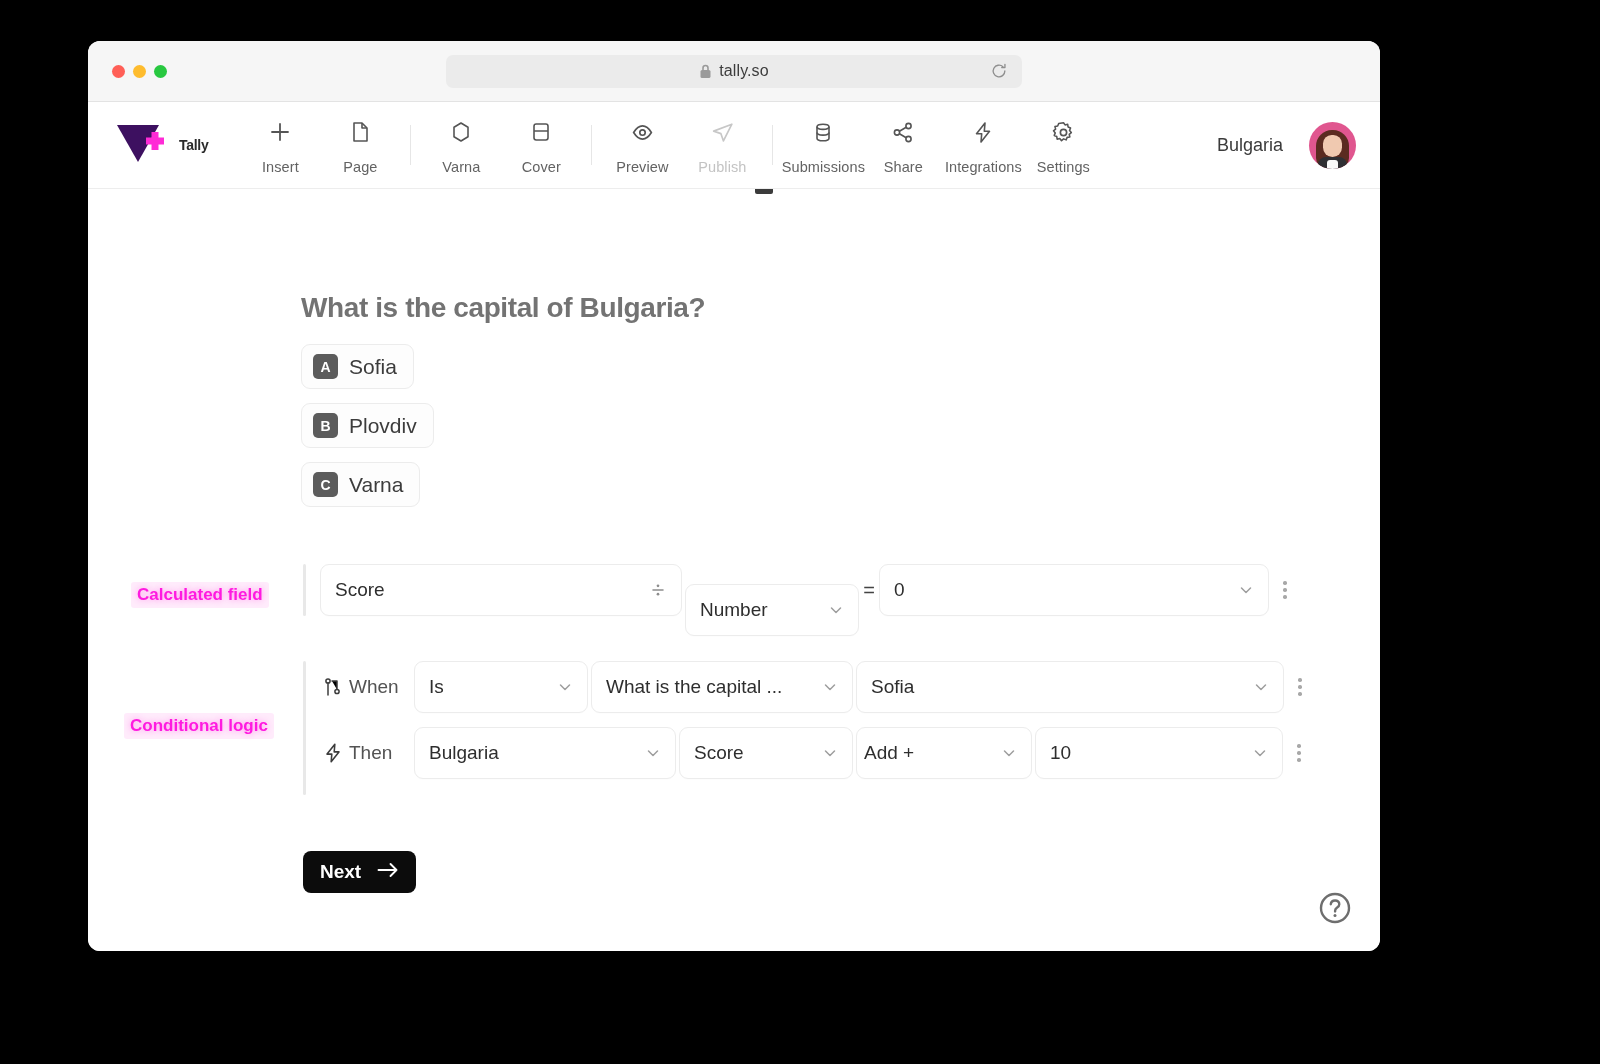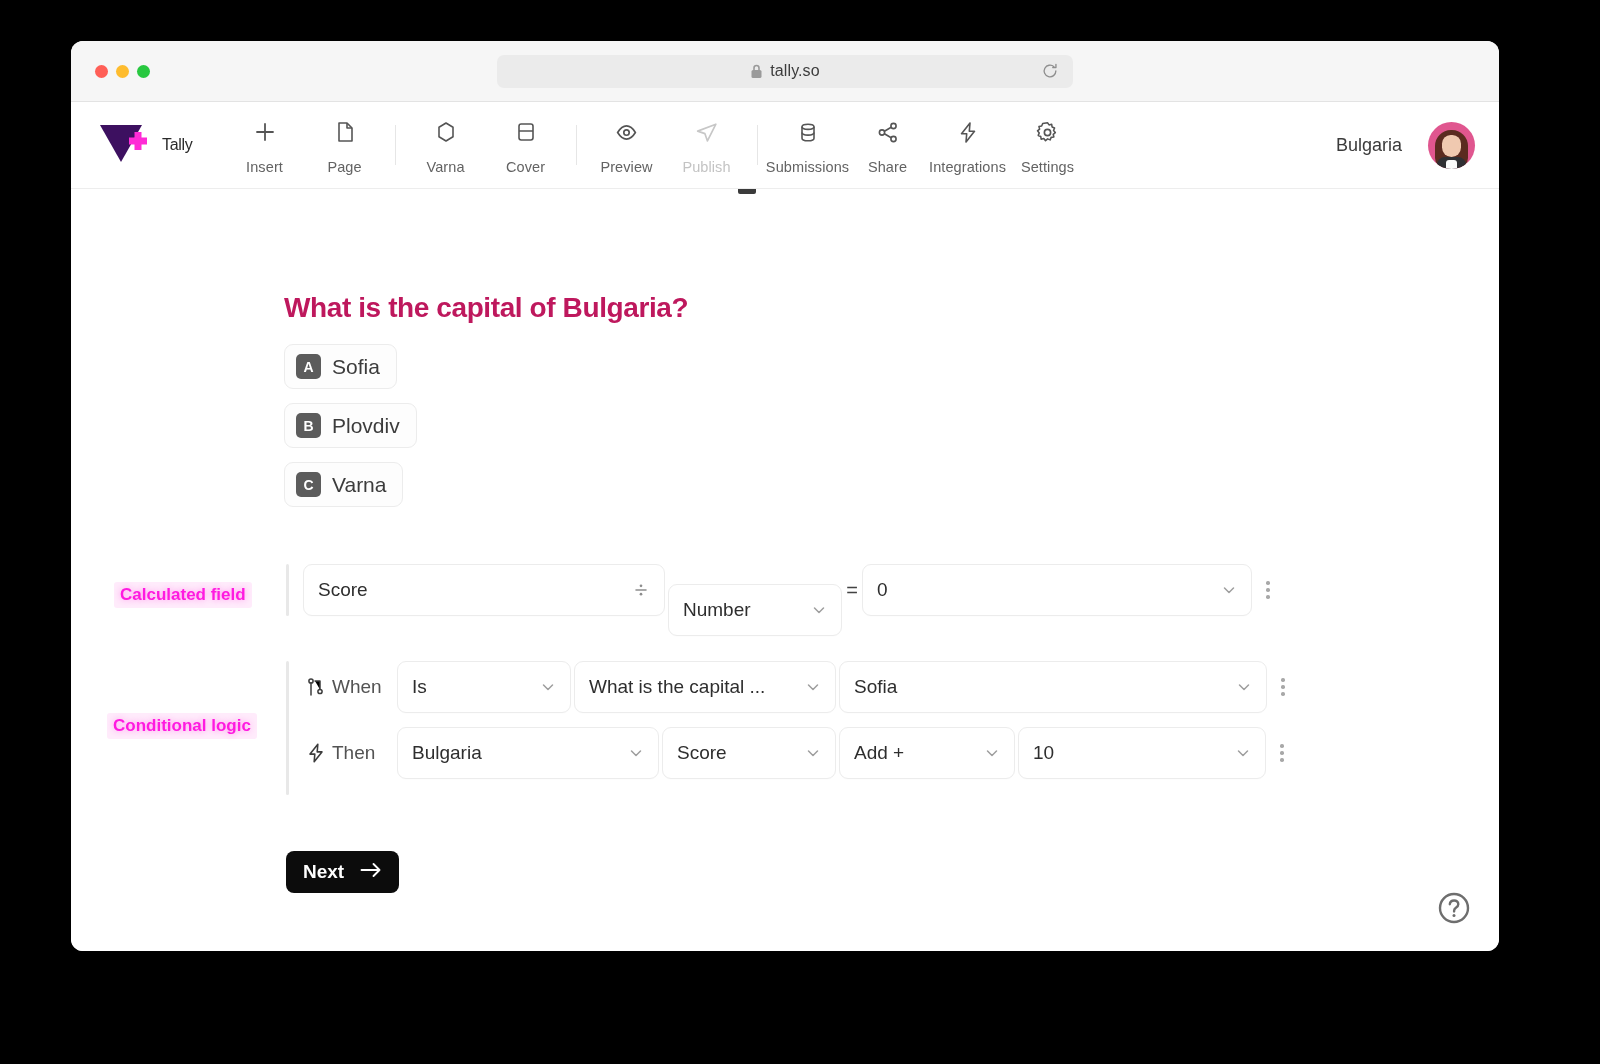--- a/index.html
+++ b/index.html
@@ -6,22 +6,22 @@
   html, body {
     width: 1600px; height: 1064px;
     background: #000000;
     font-family: "Liberation Sans", sans-serif;
     overflow: hidden;
   }
 
   
   .window {
     position: absolute;
-    left: 71px; top: 41px;
-    width: 1428px; height: 910px;
+    left: 88px; top: 41px;
+    width: 1292px; height: 910px;
     background: #ffffff;
     border-radius: 12px;
     overflow: hidden;
     display: flex;
     flex-direction: column;
   }
 
   
   .titlebar {
     height: 61px;
@@ -75,22 +75,22 @@
     padding: 0 24px 0 26px;
     flex: 0 0 auto;
     position: relative;
   }
   .brand {
     display: flex; align-items: center;
     gap: 13px;
     margin-right: 32px;
   }
   .brand-name {
-    font-size: 16px;
-    font-weight: normal;
+    font-size: 14px;
+    font-weight: bold;
     color: #2a2a2a;
     letter-spacing: -.3px;
   }
 
   .tool-group { display: flex; align-items: center; }
   .tool {
     width: 80px;
     display: flex;
     flex-direction: column;
     align-items: center;
@@ -169,21 +169,21 @@
   .form-area {
     position: absolute;
     left: 0; top: 0; right: 0; bottom: 0;
   }
 
   .question-title {
     position: absolute;
     left: 213px; top: 103px;
     font-size: 28px;
     font-weight: bold;
-    color: #be185d;
+    color: #737373;
     letter-spacing: -.4px;
   }
 
   .options { position: absolute; left: 213px; top: 155px; }
   .option {
     display: inline-flex;
     align-items: center;
     gap: 11px;
     background: #fdfdfd;
     border: 1px solid #ececec;
@@ -619,21 +619,21 @@
 
             <div class="field" style="width:174px;">
               <span class="fval">Score</span>
               <span class="caret">
                 <svg width="16" height="16" viewBox="0 0 16 16">
                     <path d="M3.5 6l4.5 4.5L12.5 6" fill="none" stroke="#9e9e9e" stroke-width="1.5" stroke-linecap="round" stroke-linejoin="round"></path>
                   </svg>
               </span>
             </div>
 
-            <div class="field" style="width:176px;">
+            <div class="field" style="width:176px;padding-left:7px;">
               <span class="fval">Add +</span>
               <span class="caret">
                 <svg width="16" height="16" viewBox="0 0 16 16">
                     <path d="M3.5 6l4.5 4.5L12.5 6" fill="none" stroke="#9e9e9e" stroke-width="1.5" stroke-linecap="round" stroke-linejoin="round"></path>
                   </svg>
               </span>
             </div>
 
             <div class="field" style="width:248px;">
               <span class="fval">10</span>

